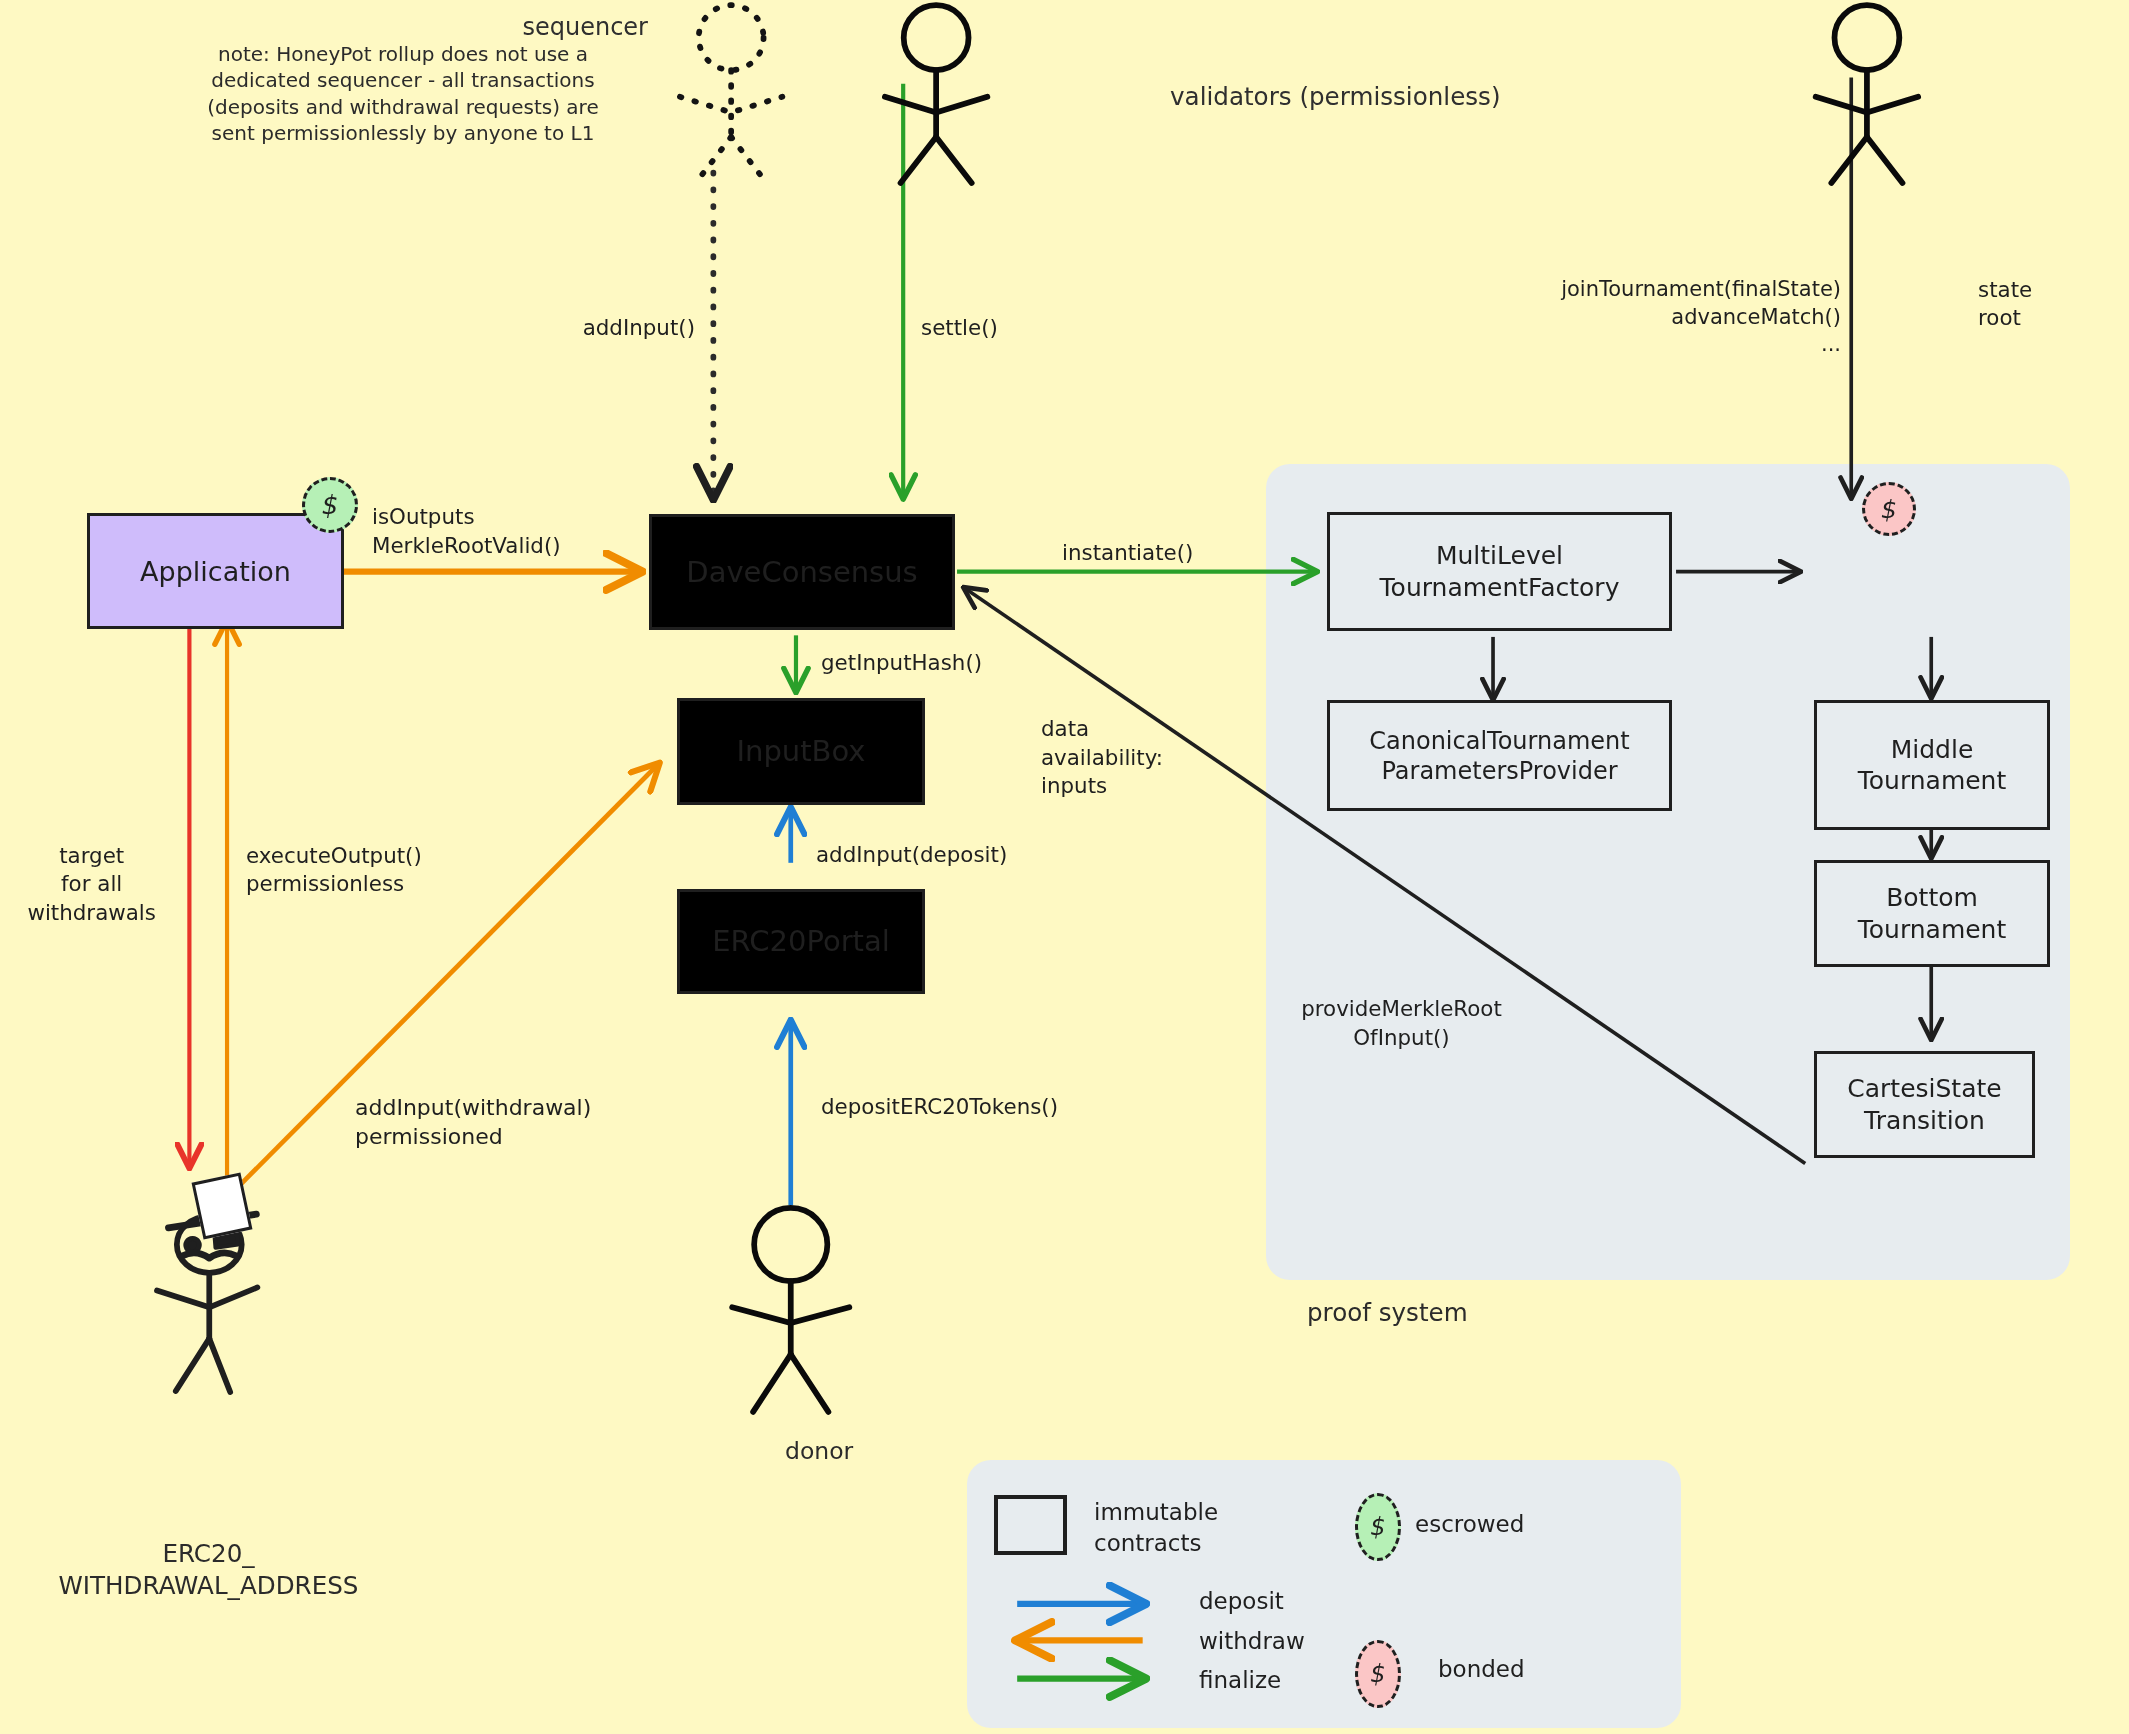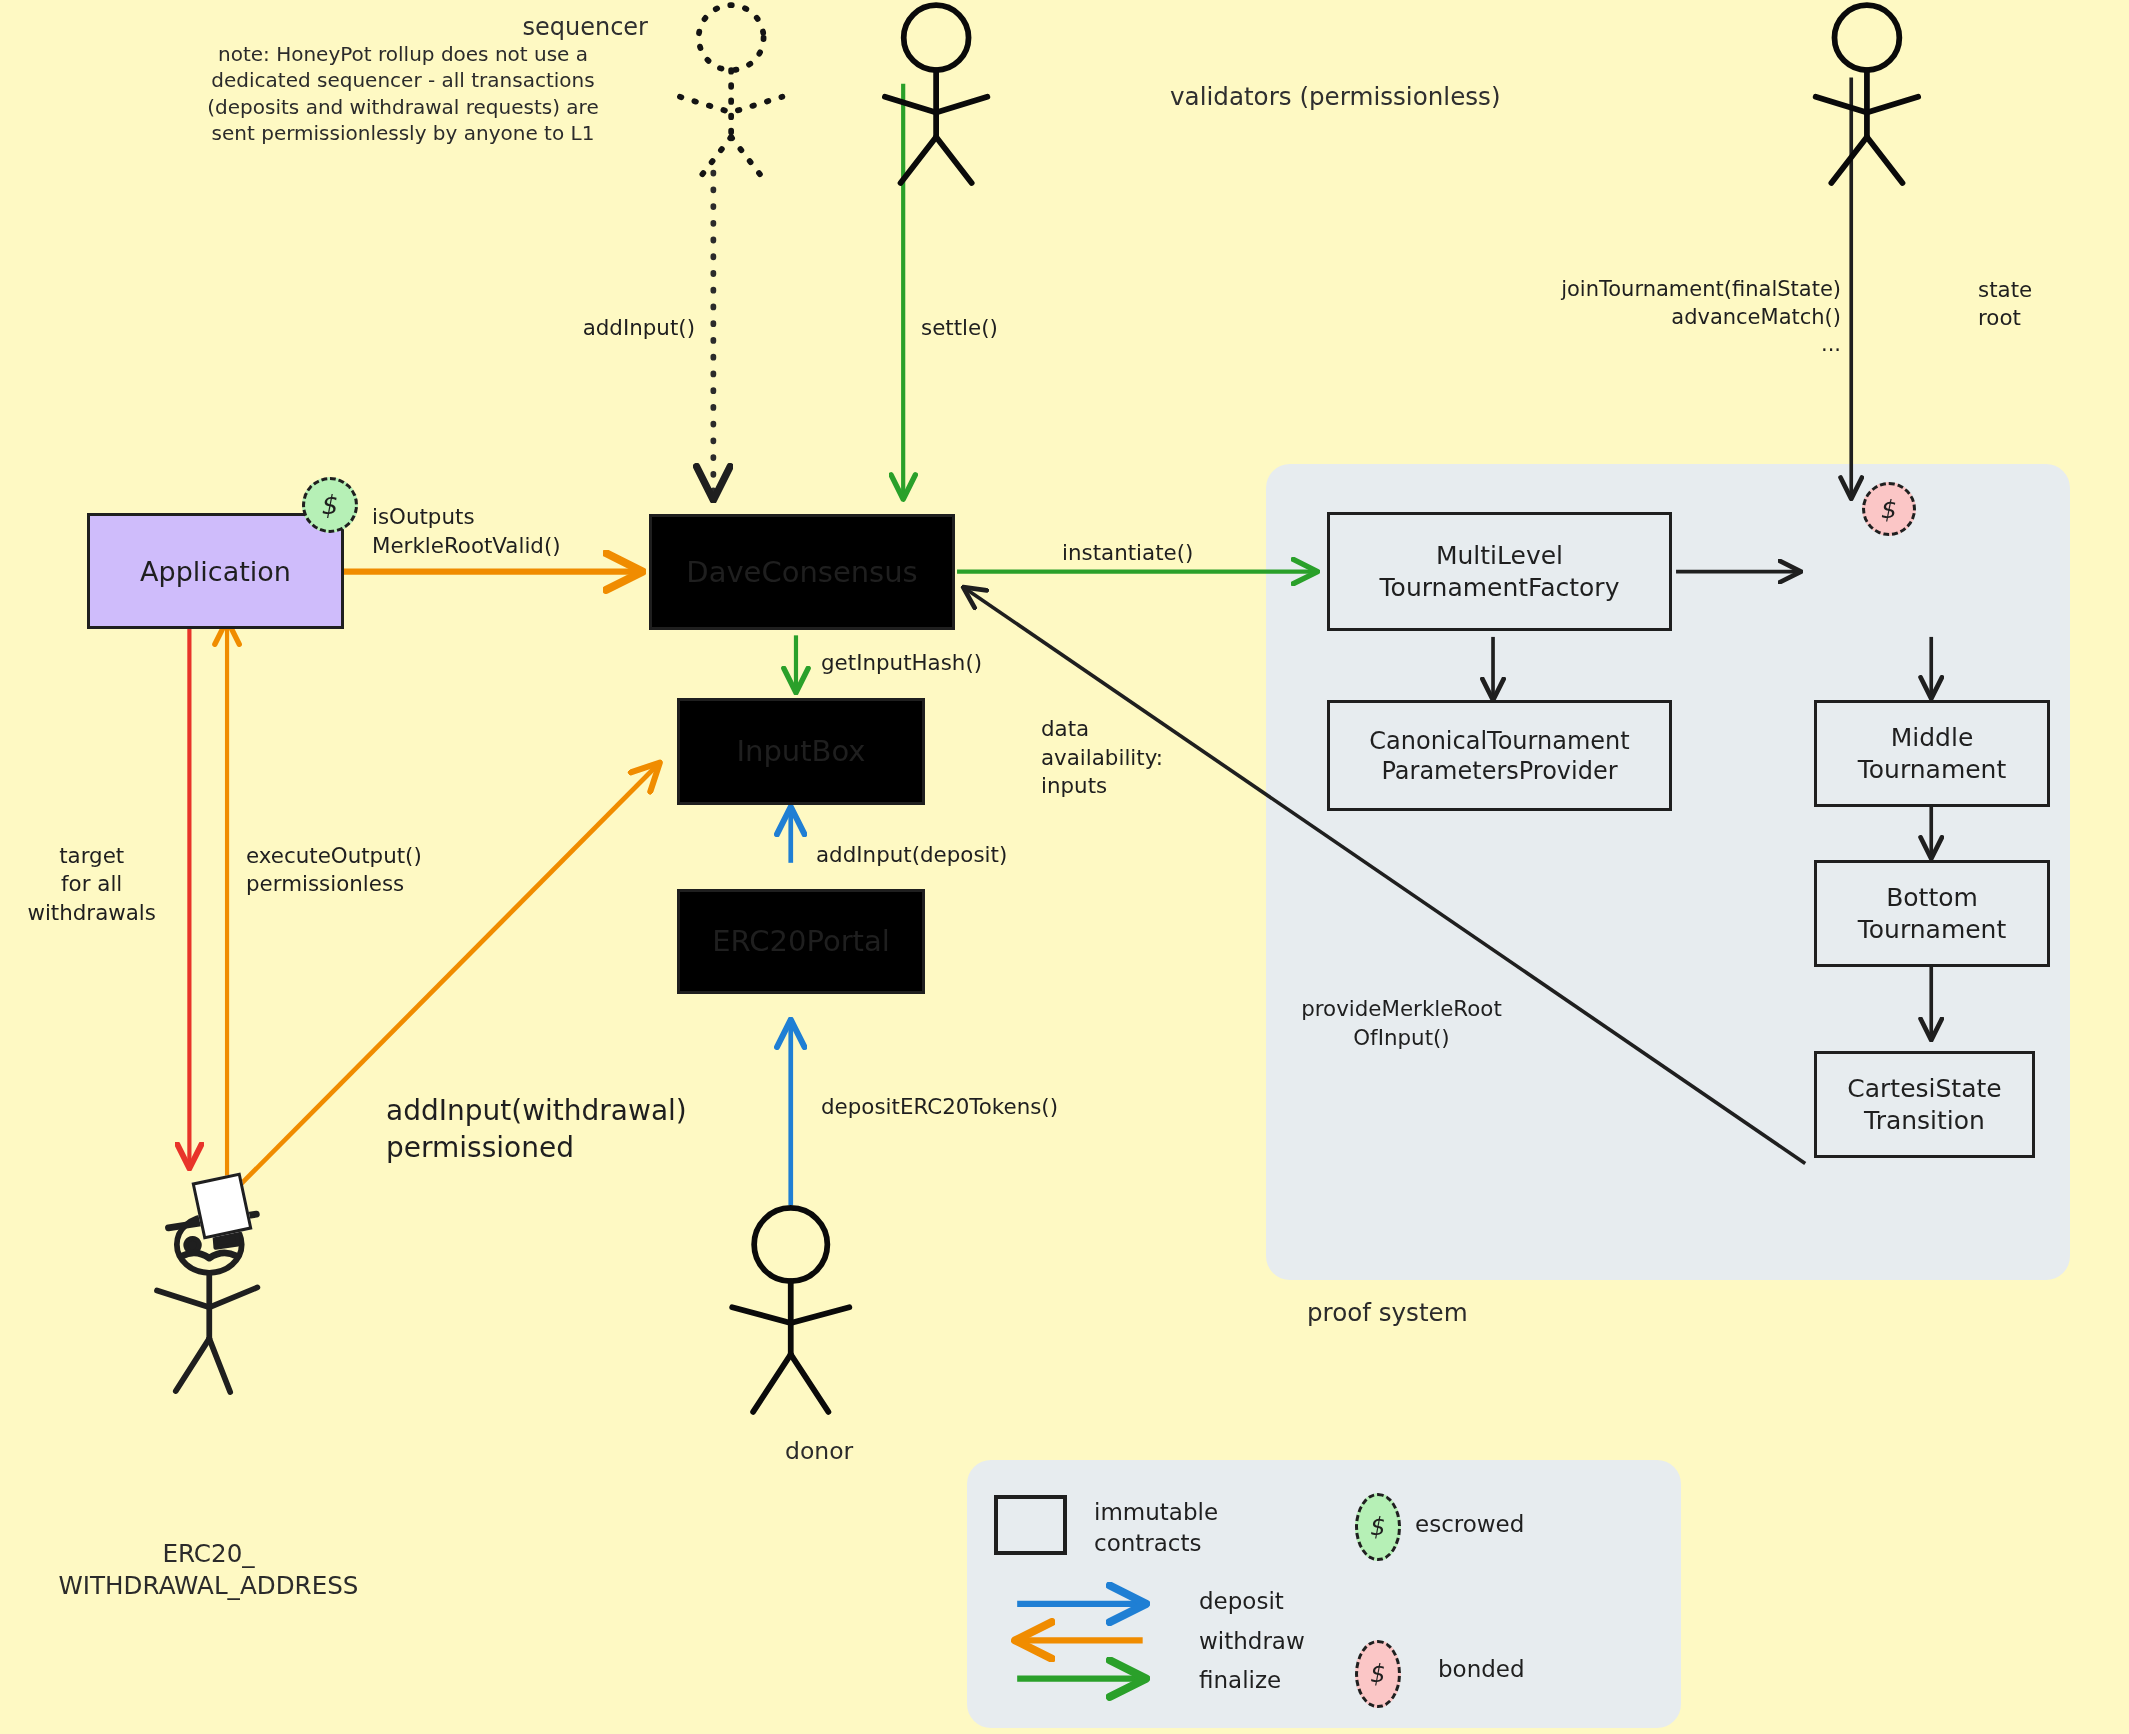--- a/index.html
+++ b/index.html
@@ -195,40 +195,40 @@
   </div>
   <div class="lbl" style="left:816px;top:841px;width:314px;font-size:21.4px;">addInput(deposit)</div>
   <div class="lbl" style="left:821px;top:1093px;width:366px;font-size:21.4px;">depositERC20Tokens()</div>
   <div class="lbl" style="left:753px;top:1436px;width:178px;font-size:23.5px;color:#2b2b2b;margin-left:32px;">donor</div>
 
   <div class="lbl c" style="left:15.7px;top:842px;width:152px;font-size:21.4px;line-height:1.32;">target
 for all
 withdrawals</div>
   <div class="lbl" style="left:246px;top:842px;width:314px;font-size:21.4px;line-height:1.32;">executeOutput()
 permissionless</div>
-  <div class="lbl" style="left:355px;top:1093px;width:366px;font-size:28px;line-height:1.32;margin-left:31px;">addInput(withdrawal)
+  <div class="lbl" style="left:355px;top:1093px;width:366px;font-size:22px;line-height:1.32;">addInput(withdrawal)
 permissioned</div>
   <div class="lbl c" style="left:-58px;top:1538px;width:533px;font-size:24.6px;color:#2b2b2b;line-height:1.3;">ERC20_
 WITHDRAWAL_ADDRESS</div>
 
   <div class="node ps" style="left:1327px;top:700px;width:345px;height:111px;">
     <span style="font-size:24px;">CanonicalTournament
 ParametersProvider</span>
   </div>
 
   <div class="node ps" style="left:1327px;top:512px;width:345px;height:119px;">
     <span style="font-size:25px;">MultiLevel
 TournamentFactory</span>
   </div>
 
   <div class="coin pink" style="left:1862px;top:482px;width:54px;height:54px;font-size:25px;">
     <span>$</span>
   </div>
 
-  <div class="node ps" style="left:1814px;top:700px;width:236px;height:107px;">
+  <div class="node ps" style="left:1814px;top:700px;width:236px;height:130px;">
     <span style="font-size:25px;">Middle
 Tournament</span>
   </div>
 
   <div class="node ps" style="left:1814px;top:860px;width:236px;height:107px;">
     <span style="font-size:25px;">Bottom
 Tournament</span>
   </div>
 
   <div class="node ps" style="left:1814px;top:1051px;width:221px;height:107px;">

